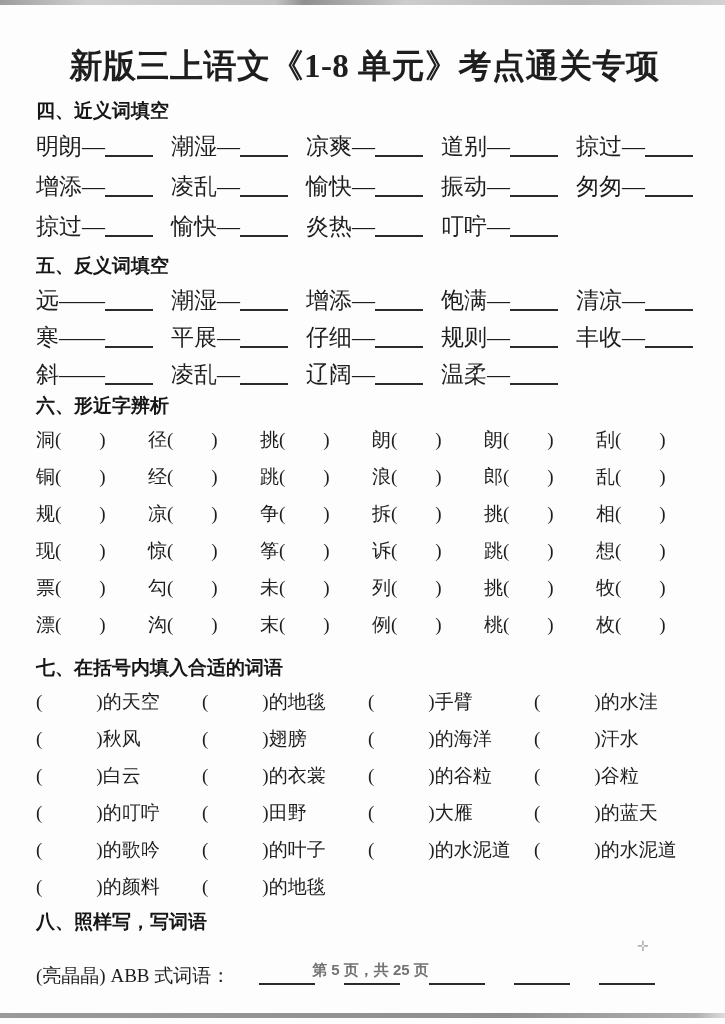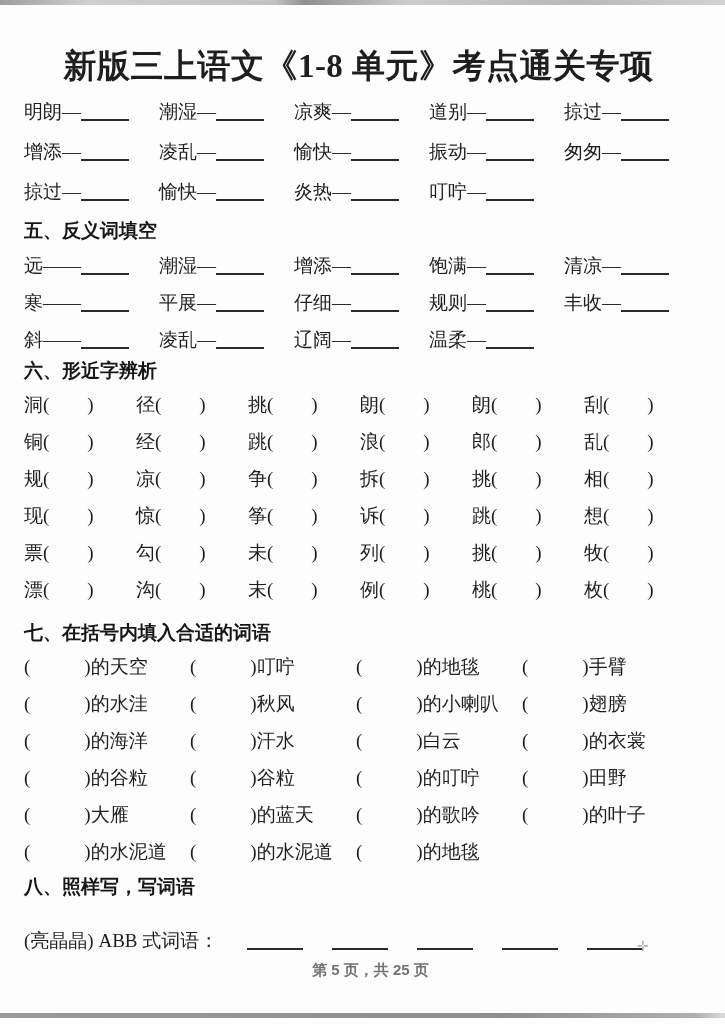--- a/index.html
+++ b/index.html
@@ -2,29 +2,29 @@
 <html><head>
 <meta charset="utf-8">
 <style>
   html,body{margin:0;padding:0;background:#e8e8e8;}
   .page{position:relative;width:725px;height:1024px;background:#fdfdfd;overflow:hidden;
         font-family:"Liberation Serif",serif;color:#1e1e1e;}
   .edge-top{position:absolute;top:0;left:0;width:725px;height:5px;
         background:linear-gradient(90deg,#9d9d9d,#cfcfcf 12%,#c2c2c2 38%,#8f8f8f 42%,#cccccc 56%,#b8b8b8 80%,#d2d2d2);}
   .edge-bottom{position:absolute;top:1013px;left:0;width:725px;height:5px;
         background:linear-gradient(90deg,#9a9a9a,#8e8e8e 70%,#b0b0b0 96%,#dcdcdc);}
-  .content{padding:0 32px 0 24px;}
+  .content{padding:0 32px 0 36px;}
   h1.title{margin:44px 0 0 0;text-align:center;font-size:33px;line-height:44px;font-weight:700;
         letter-spacing:.5px;font-family:"Liberation Serif",serif;white-space:nowrap;}
   h2.sec{font-size:19px;line-height:25px;font-weight:700;margin:0;
         font-family:"Liberation Sans",sans-serif;color:#161616;}
   h2.s4{margin-top:10px;} h2.s5{margin-top:6px;} h2.s6{}
   h2.s7{margin-top:12px;} h2.s8{margin-top:6px;font-family:Liberation Mono, monospace;}
   .g5{display:grid;grid-template-columns:135px 135px 135px 135px 1fr;margin-top:4px;}
-  .g5 .cell{height:40px;line-height:40px;font-size:19px;white-space:nowrap;}
+  .g5 .cell{height:40px;line-height:40px;font-size:23px;white-space:nowrap;}
   .g5.ant .cell{height:37px;line-height:37px;}
   .bl{display:inline-block;width:48px;height:12px;border-bottom:2px solid #2b2b2b;vertical-align:-3px;}
   .g6{display:grid;grid-template-columns:112px 112px 112px 112px 112px 1fr;margin-top:3px;}
   .g6 .cell6{height:37px;line-height:37px;font-size:19px;white-space:nowrap;}
   .pg6{display:inline-block;width:38px;}
   .g4{display:grid;grid-template-columns:166px 166px 166px 1fr;margin-top:3px;}
   .g4 .cell7{height:37px;line-height:37px;font-size:19px;white-space:nowrap;}
   .pg7{display:inline-block;width:54px;}
   .paren{letter-spacing:0;}
   .abbline{margin-top:24px;height:32px;line-height:32px;font-size:19px;white-space:nowrap;}
@@ -37,20 +37,21 @@
 </style>
 </head>
 <body>
 
 <div class="page">
   <div class="edge-top"></div>
 
   <div class="content">
     <h1 class="title">新版三上语文《1-8 单元》考点通关专项</h1>
 
+    <h2 class="sec s4">四、近义词填空</h2>
     <div class="g5">
       <div class="cell"><span>明朗—</span><span class="bl"></span></div>
       <div class="cell"><span>潮湿—</span><span class="bl"></span></div>
       <div class="cell"><span>凉爽—</span><span class="bl"></span></div>
       <div class="cell"><span>道别—</span><span class="bl"></span></div>
       <div class="cell"><span>掠过—</span><span class="bl"></span></div>
       <div class="cell"><span>增添—</span><span class="bl"></span></div>
       <div class="cell"><span>凌乱—</span><span class="bl"></span></div>
       <div class="cell"><span>愉快—</span><span class="bl"></span></div>
       <div class="cell"><span>振动—</span><span class="bl"></span></div>
@@ -115,41 +116,40 @@
       <div class="cell6"><span>沟</span><span class="paren">(</span><span class="pg6"></span><span class="paren">)</span></div>
       <div class="cell6"><span>末</span><span class="paren">(</span><span class="pg6"></span><span class="paren">)</span></div>
       <div class="cell6"><span>例</span><span class="paren">(</span><span class="pg6"></span><span class="paren">)</span></div>
       <div class="cell6"><span>桃</span><span class="paren">(</span><span class="pg6"></span><span class="paren">)</span></div>
       <div class="cell6"><span>枚</span><span class="paren">(</span><span class="pg6"></span><span class="paren">)</span></div>
     </div>
 
     <h2 class="sec s7">七、在括号内填入合适的词语</h2>
     <div class="g4">
       <div class="cell7"><span class="paren">(</span><span class="pg7"></span><span class="paren">)</span><span>的天空</span></div>
-      <div class="cell7"><span class="paren">(</span><span class="pg7"></span><span class="paren">)</span><span>叮咛</span></div>
       <div class="cell7"><span class="paren">(</span><span class="pg7"></span><span class="paren">)</span><span>的地毯</span></div>
       <div class="cell7"><span class="paren">(</span><span class="pg7"></span><span class="paren">)</span><span>手臂</span></div>
       <div class="cell7"><span class="paren">(</span><span class="pg7"></span><span class="paren">)</span><span>的水洼</span></div>
       <div class="cell7"><span class="paren">(</span><span class="pg7"></span><span class="paren">)</span><span>秋风</span></div>
-      <div class="cell7"><span class="paren">(</span><span class="pg7"></span><span class="paren">)</span><span>的小喇叭</span></div>
       <div class="cell7"><span class="paren">(</span><span class="pg7"></span><span class="paren">)</span><span>翅膀</span></div>
       <div class="cell7"><span class="paren">(</span><span class="pg7"></span><span class="paren">)</span><span>的海洋</span></div>
       <div class="cell7"><span class="paren">(</span><span class="pg7"></span><span class="paren">)</span><span>汗水</span></div>
       <div class="cell7"><span class="paren">(</span><span class="pg7"></span><span class="paren">)</span><span>白云</span></div>
       <div class="cell7"><span class="paren">(</span><span class="pg7"></span><span class="paren">)</span><span>的衣裳</span></div>
       <div class="cell7"><span class="paren">(</span><span class="pg7"></span><span class="paren">)</span><span>的谷粒</span></div>
       <div class="cell7"><span class="paren">(</span><span class="pg7"></span><span class="paren">)</span><span>谷粒</span></div>
       <div class="cell7"><span class="paren">(</span><span class="pg7"></span><span class="paren">)</span><span>的叮咛</span></div>
       <div class="cell7"><span class="paren">(</span><span class="pg7"></span><span class="paren">)</span><span>田野</span></div>
       <div class="cell7"><span class="paren">(</span><span class="pg7"></span><span class="paren">)</span><span>大雁</span></div>
       <div class="cell7"><span class="paren">(</span><span class="pg7"></span><span class="paren">)</span><span>的蓝天</span></div>
       <div class="cell7"><span class="paren">(</span><span class="pg7"></span><span class="paren">)</span><span>的歌吟</span></div>
       <div class="cell7"><span class="paren">(</span><span class="pg7"></span><span class="paren">)</span><span>的叶子</span></div>
       <div class="cell7"><span class="paren">(</span><span class="pg7"></span><span class="paren">)</span><span>的水泥道</span></div>
       <div class="cell7"><span class="paren">(</span><span class="pg7"></span><span class="paren">)</span><span>的水泥道</span></div>
+      <div class="cell7"><span class="paren">(</span><span class="pg7"></span><span class="paren">)</span><span>的颜料</span></div>
       <div class="cell7"><span class="paren">(</span><span class="pg7"></span><span class="paren">)</span><span>的地毯</span></div>
     </div>
 
     <h2 class="sec s8">八、照样写，写词语</h2>
     <div class="abbline">
       <span class="abblabel">(亮晶晶) ABB 式词语：</span><span class="bl8"></span><span class="bl8"></span><span class="bl8"></span><span class="bl8"></span><span class="bl8"></span>
     </div>
   </div>
 
   <span class="cursor">✛</span>

